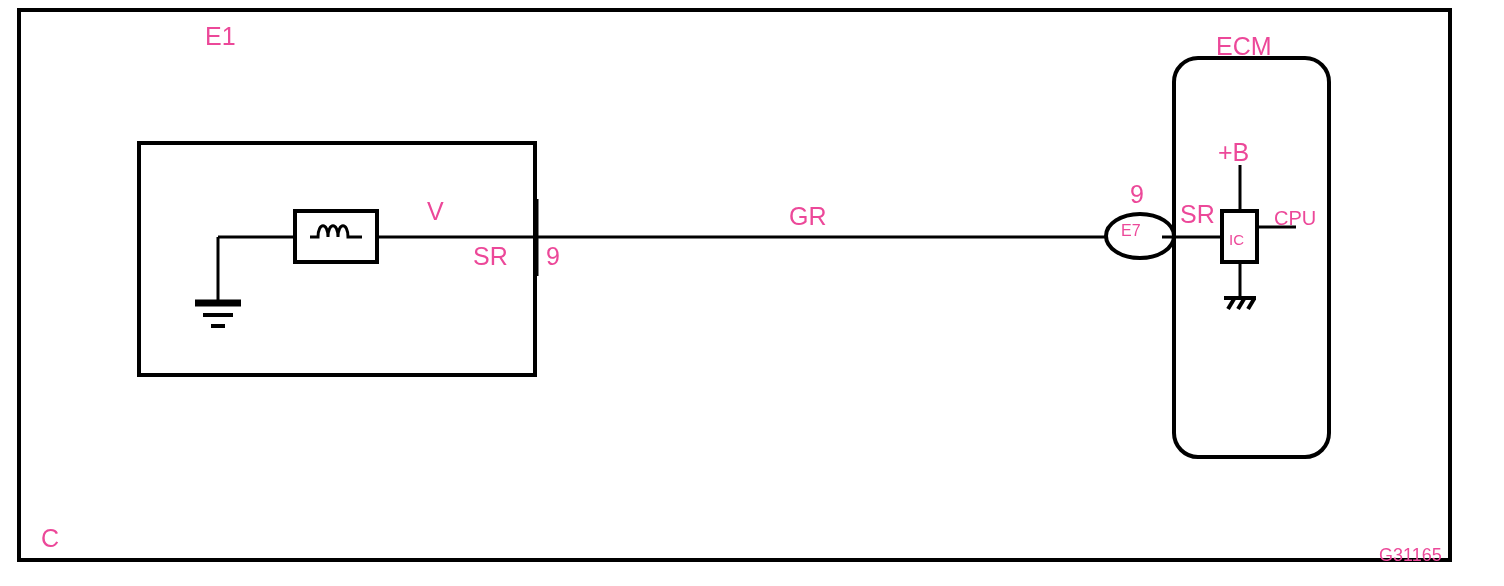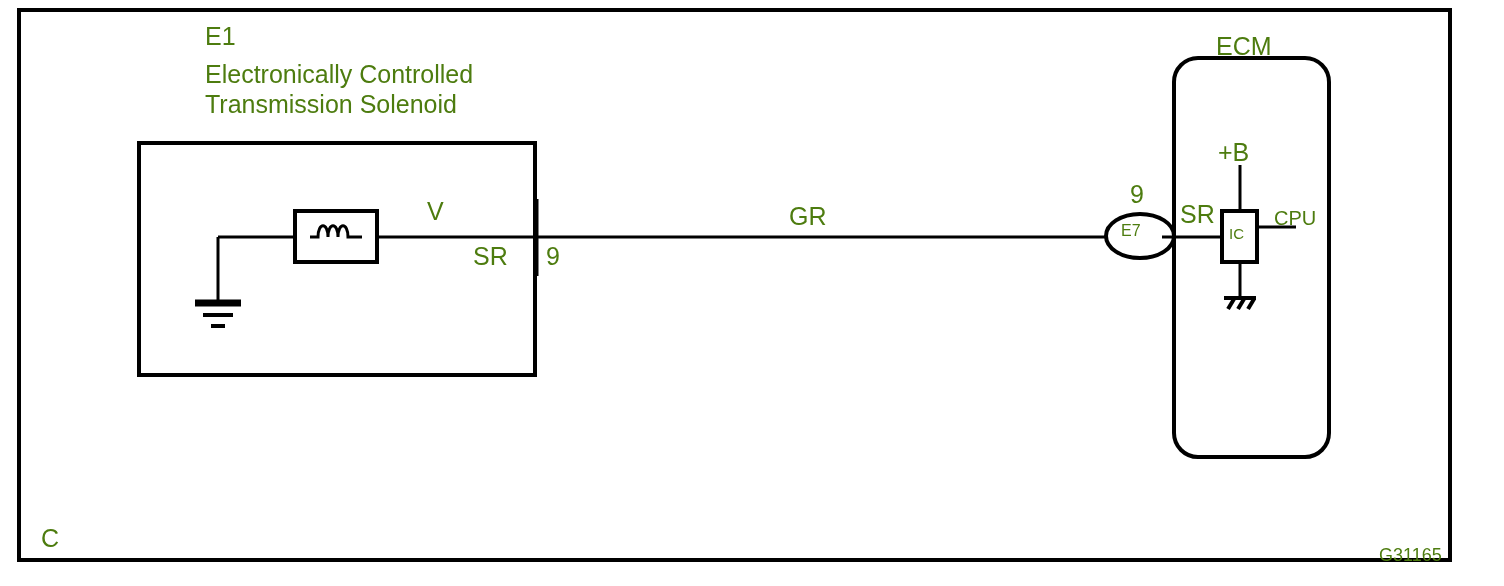--- a/index.html
+++ b/index.html
@@ -19,21 +19,21 @@
   }
   #diagram-svg {
     position: absolute;
     left: 0;
     top: 0;
     width: 1504px;
     height: 586px;
   }
   .lbl {
     position: absolute;
-    color: #4d7c0f;
+    color: #ec4899;
     white-space: pre;
     line-height: 1.18;
     font-family: "Liberation Sans", sans-serif;
   }
   .lbl-e1 {
     left: 205px;
     top: 22px;
     font-size: 25px;
   }
   .lbl-e1-name {
@@ -82,21 +82,21 @@
     top: 200px;
     font-size: 25px;
   }
   .lbl-plusb {
     left: 1218px;
     top: 138px;
     font-size: 25px;
   }
   .lbl-ic {
     left: 1229px;
-    top: 225px;
+    top: 231px;
     font-size: 15px;
   }
   .lbl-cpu {
     left: 1274px;
     top: 207px;
     font-size: 20px;
   }
   .lbl-c {
     left: 41px;
     top: 524px;
@@ -152,21 +152,20 @@
     <line x1="1240" y1="262" x2="1240" y2="297" stroke="#000000" stroke-width="3"></line>
 
     <line x1="1224" y1="298" x2="1256" y2="298" stroke="#000000" stroke-width="4"></line>
     <line x1="1228" y1="309" x2="1234" y2="299" stroke="#000000" stroke-width="4"></line>
     <line x1="1238" y1="309" x2="1244" y2="299" stroke="#000000" stroke-width="4"></line>
     <line x1="1248" y1="309" x2="1254" y2="299" stroke="#000000" stroke-width="4"></line>
 
   </svg>
 
   <div class="lbl lbl-e1">E1</div>
-  <div class="lbl lbl-e1-name"><span>Electronically Controlled</span><br><span>Transmission Solenoid</span></div>
 
   <div class="lbl lbl-v">V</div>
   <div class="lbl lbl-sr-left">SR</div>
   <div class="lbl lbl-pin-left">9</div>
 
   <div class="lbl lbl-gr">GR</div>
 
   <div class="lbl lbl-ecm">ECM</div>
   <div class="lbl lbl-pin-right">9</div>
   <div class="lbl lbl-e7">E7</div>

